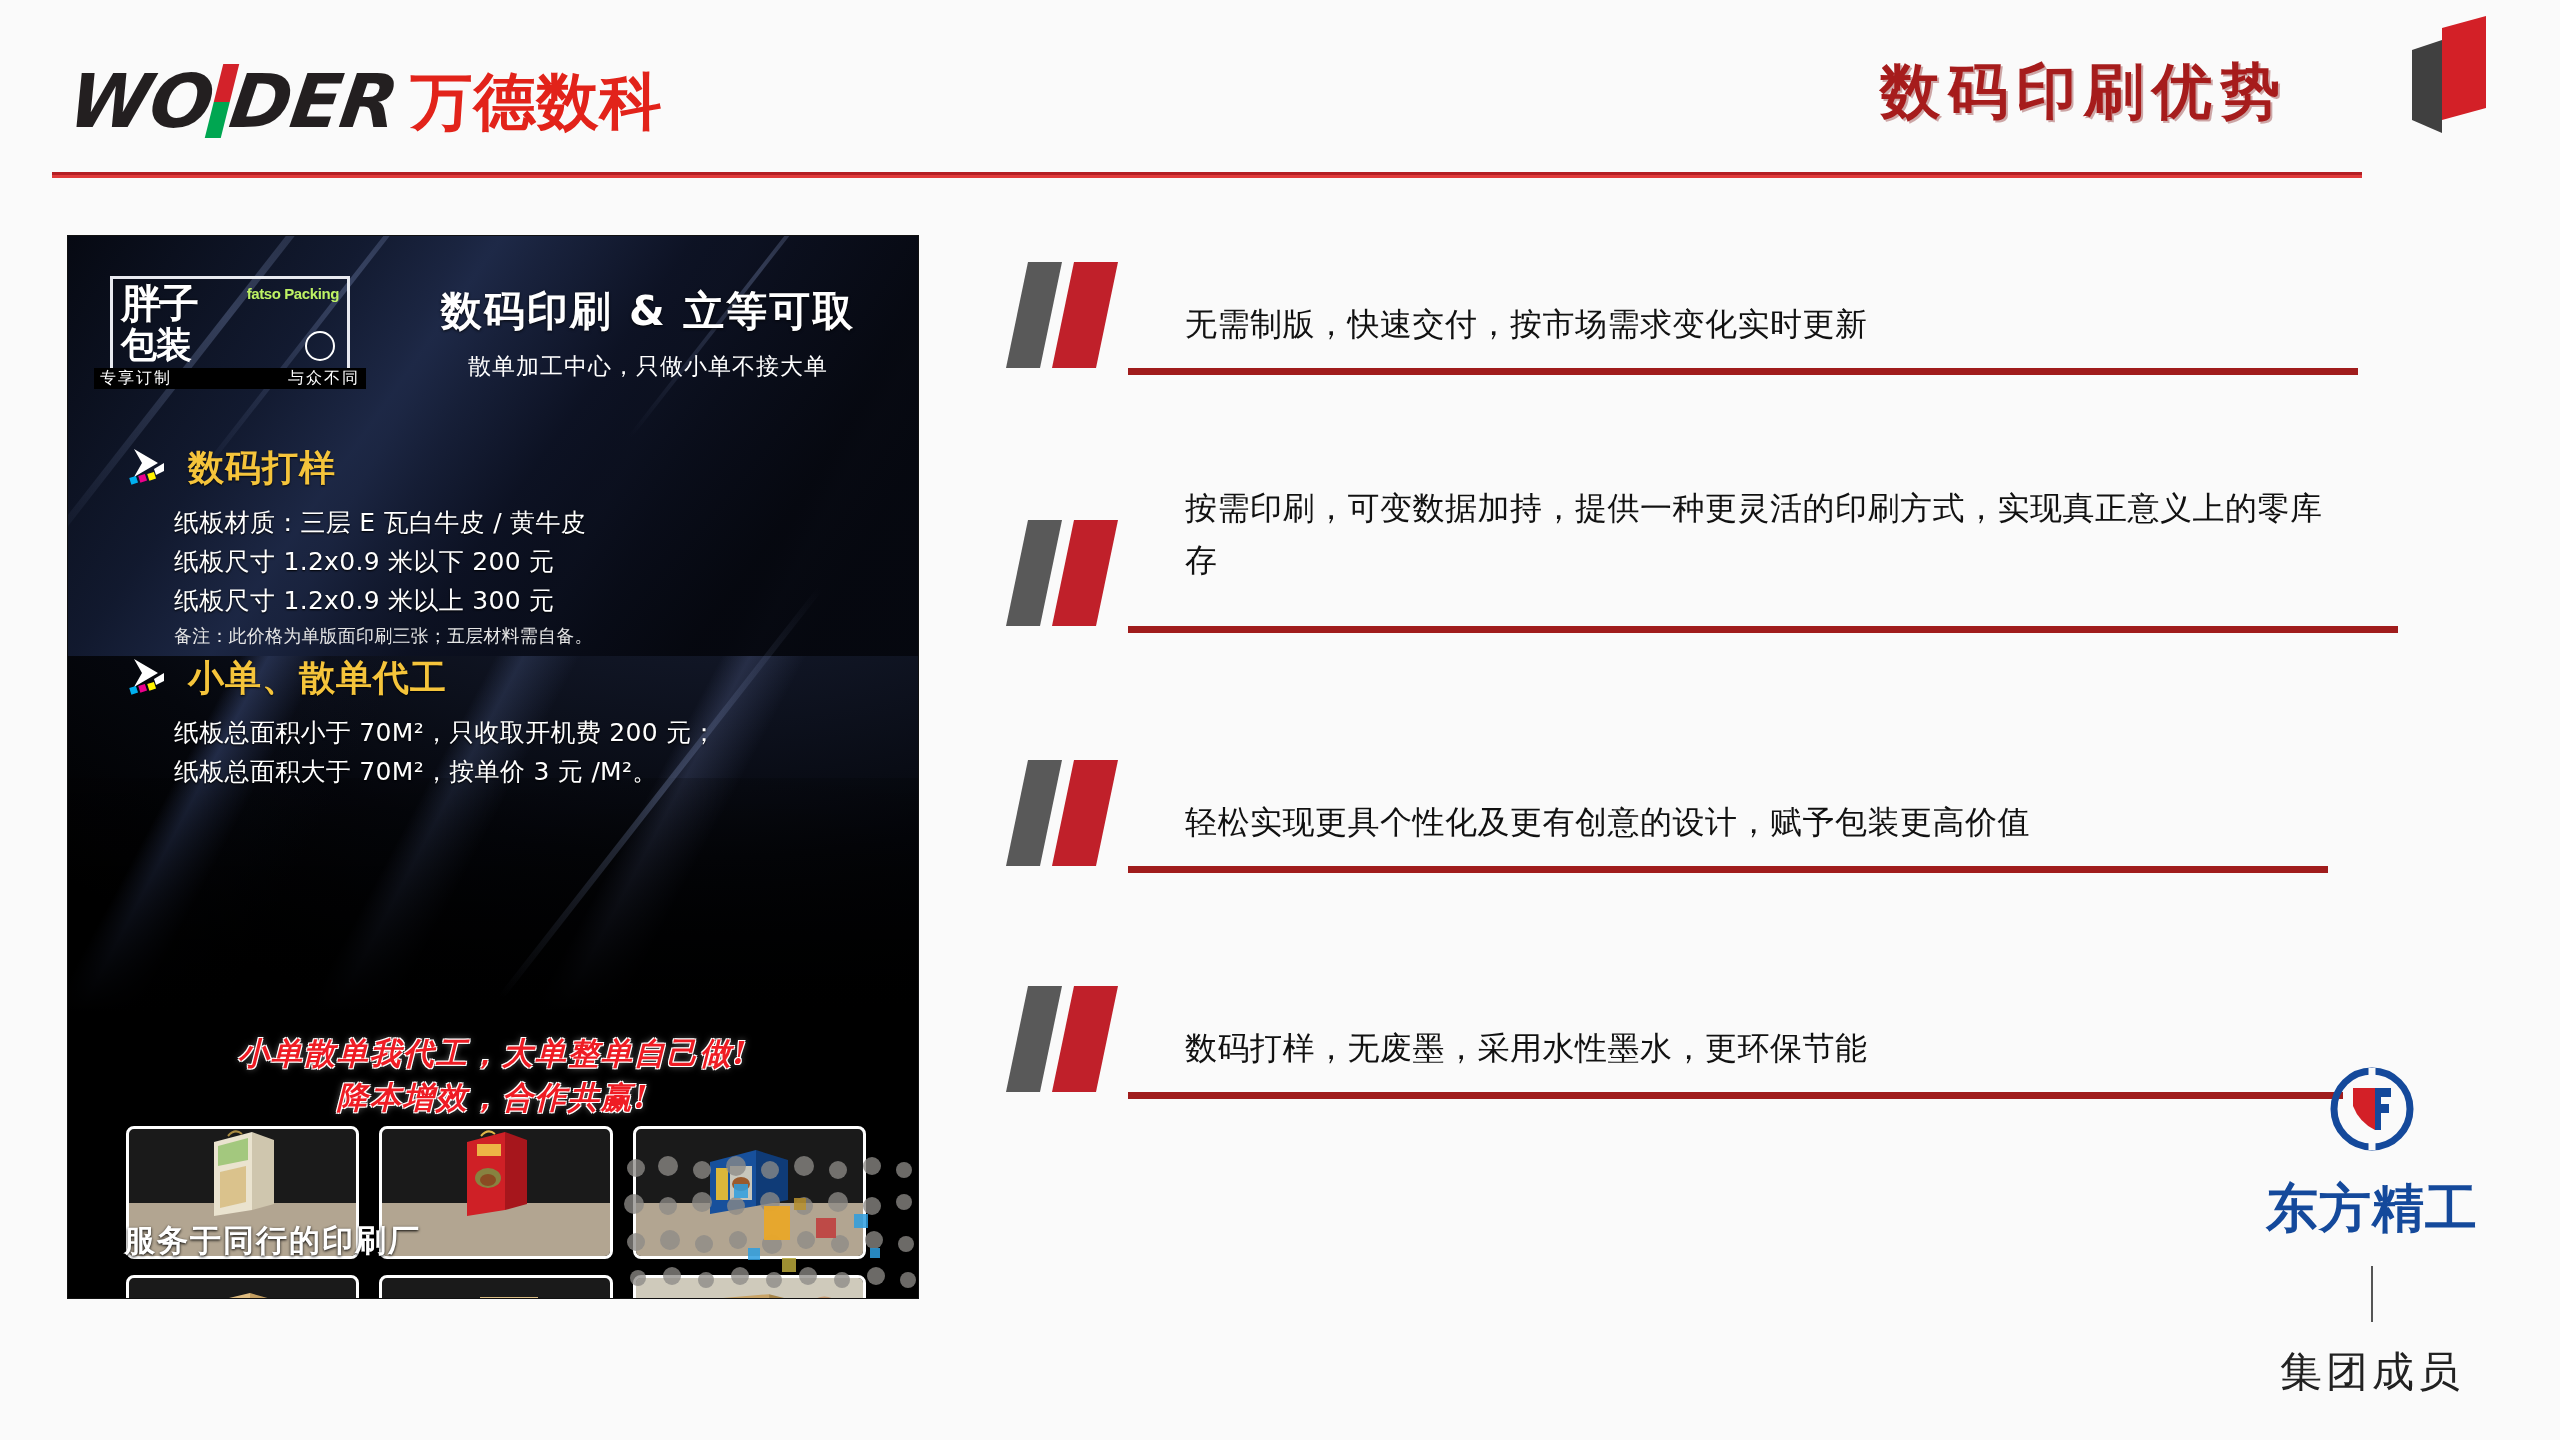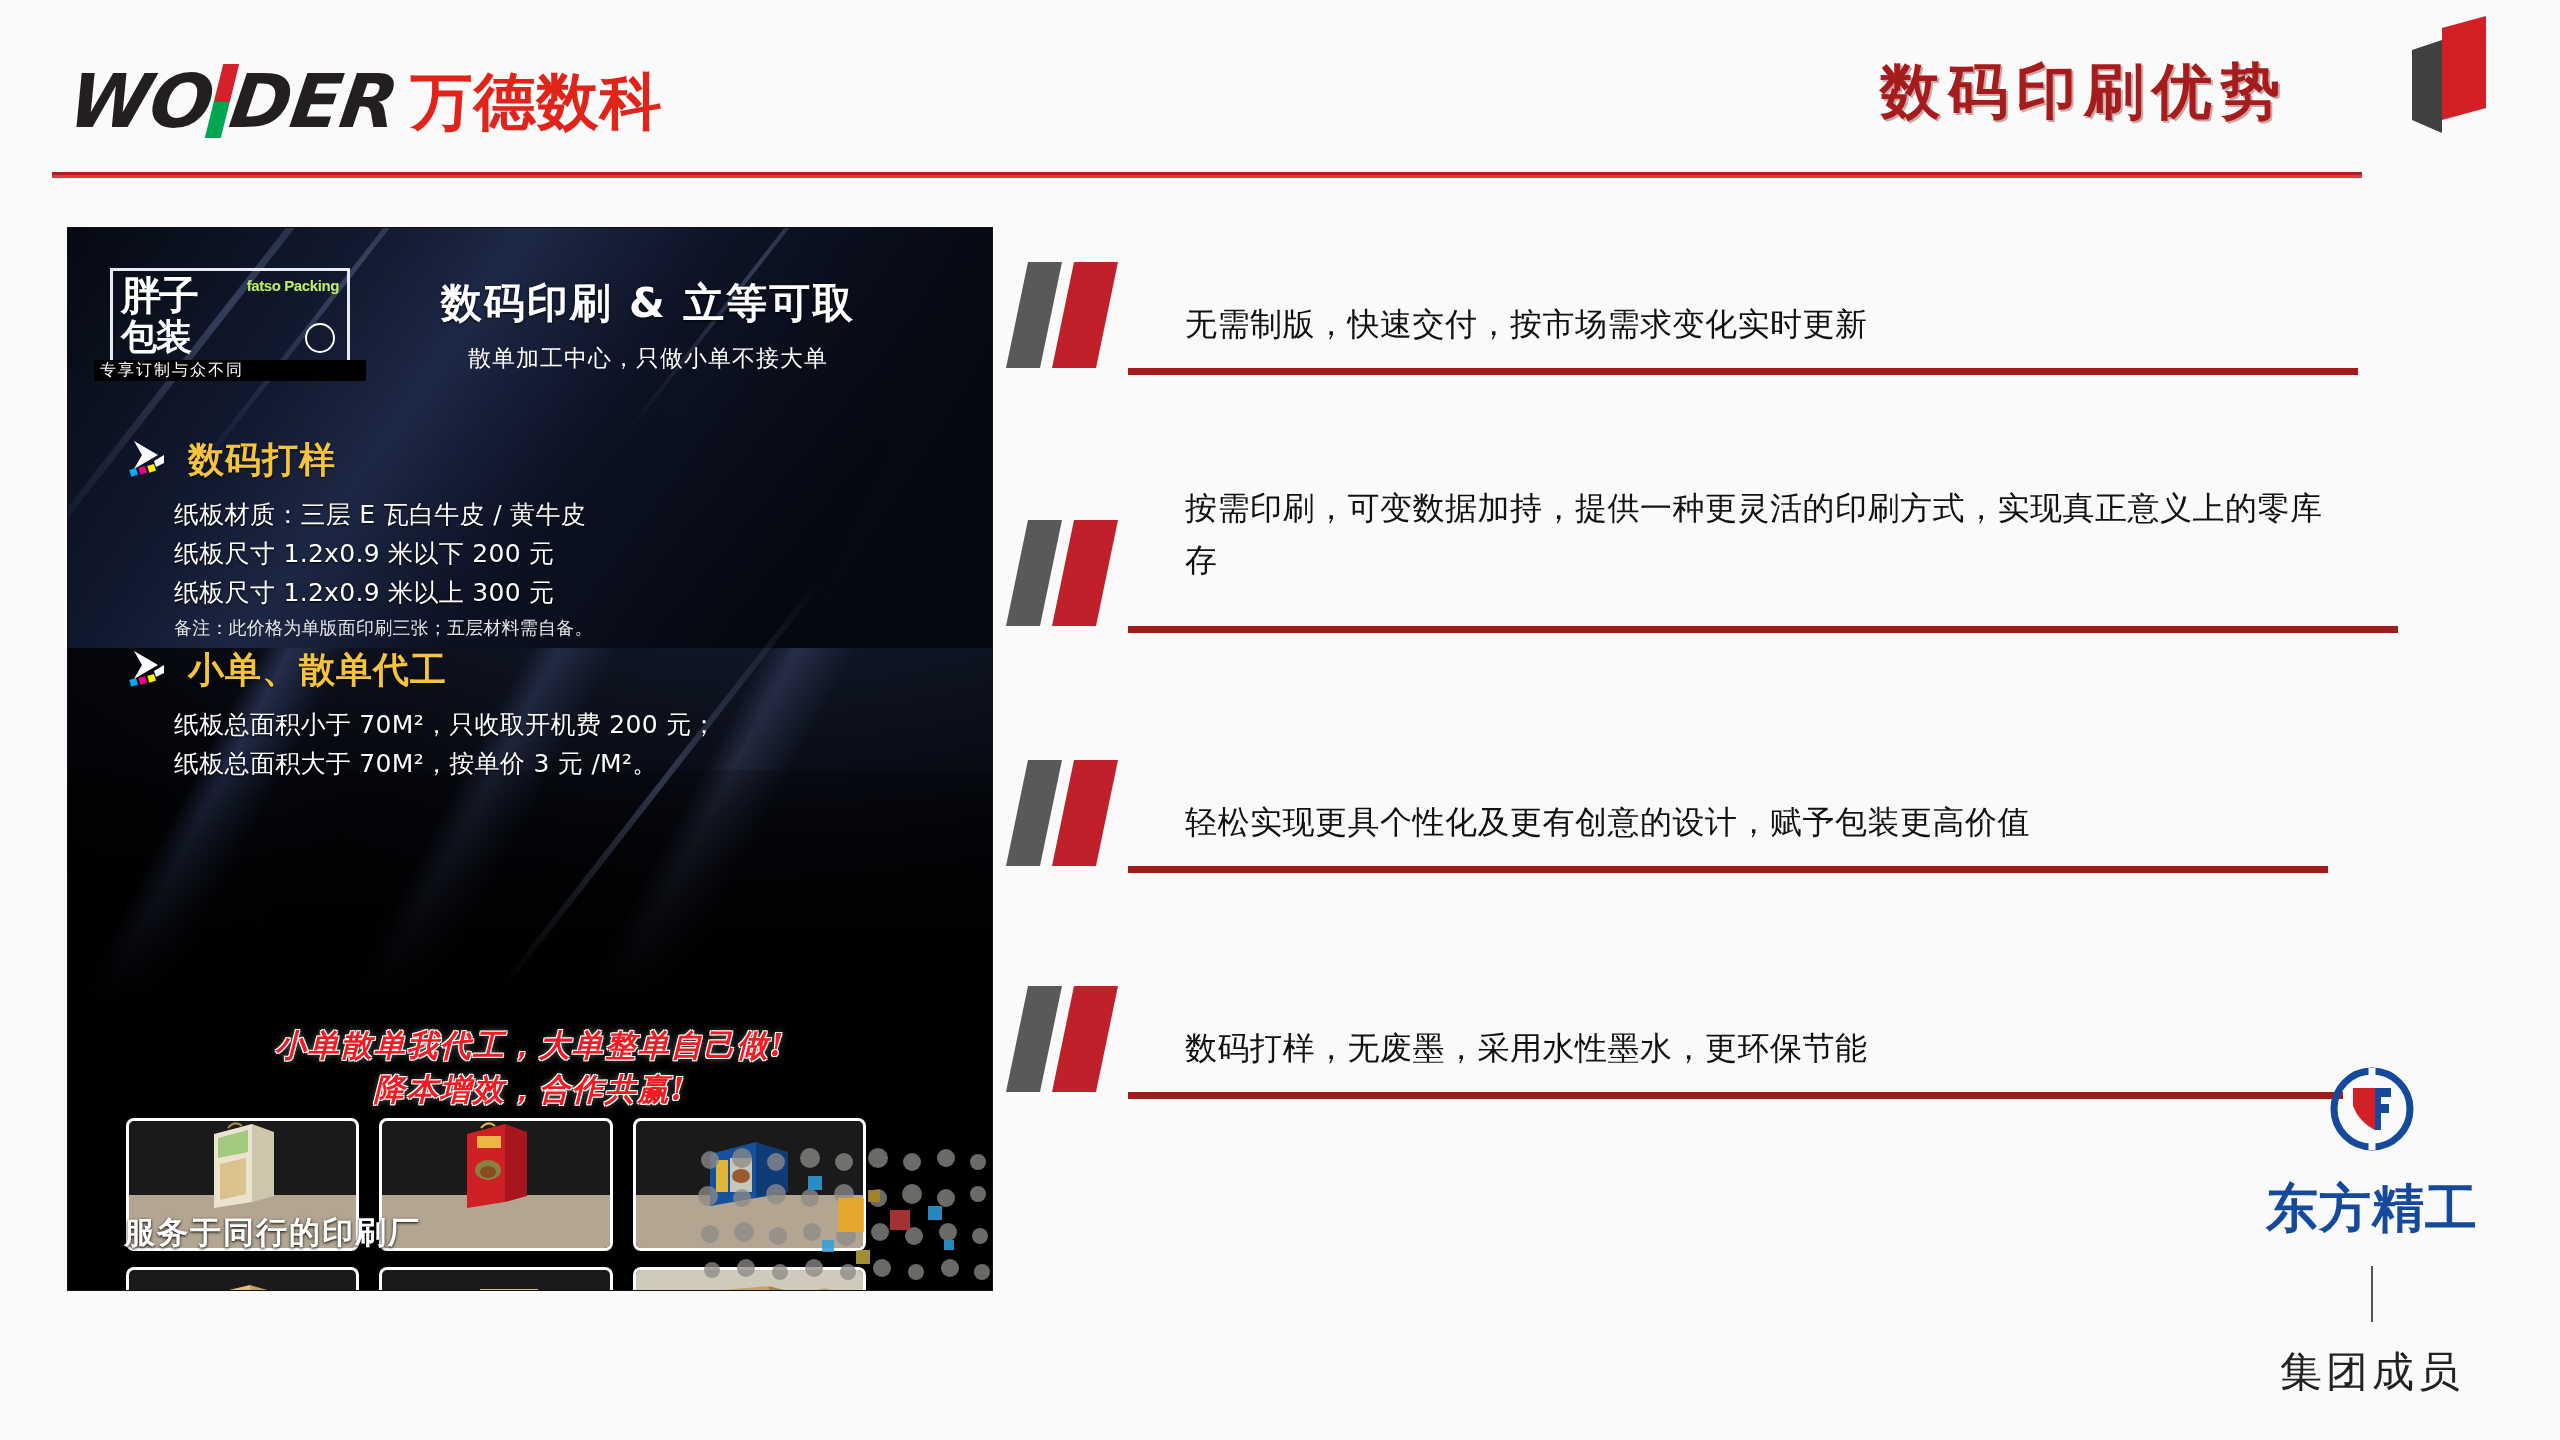--- a/index.html
+++ b/index.html
@@ -44,21 +44,21 @@
     font-family:"DejaVu Sans","Liberation Sans",sans-serif;
   }
   .corner-mark{position:absolute;right:58px;top:8px;width:120px;height:140px;}
   .header-rule{
     position:absolute;left:52px;top:172px;width:2310px;height:6px;
     background:linear-gradient(to bottom,#b41e23 0%,#b41e23 55%,#e03a3a 55%,#e03a3a 100%);
   }
 
   
   .poster{
-    position:absolute;left:68px;top:228px;width:924px;height:1062px;
+    position:absolute;left:68px;top:236px;width:850px;height:1062px;
     background:#000;overflow:hidden;
     box-shadow:0 0 0 1px #111;
   }
   .poster-bg{
     position:absolute;inset:0;
     background:
       linear-gradient(118deg,rgba(40,52,86,.0) 0%,rgba(40,52,86,.0) 28%,rgba(58,74,120,.55) 30%,rgba(24,30,52,.1) 34%,rgba(0,0,0,0) 40%),
       linear-gradient(118deg,rgba(0,0,0,0) 46%,rgba(70,86,130,.35) 48%,rgba(0,0,0,0) 52%),
       linear-gradient(118deg,rgba(0,0,0,0) 62%,rgba(96,110,160,.28) 64%,rgba(0,0,0,0) 68%),
       radial-gradient(ellipse 120% 70% at 75% 6%,#2a3355 0%,#141a2c 40%,#05070d 75%,#000 100%);
@@ -96,21 +96,21 @@
     position:absolute;left:8px;top:42px;color:#fff;font-weight:bold;
     font-size:36px;letter-spacing:-1px;
     font-family:"DejaVu Sans","Liberation Sans",sans-serif;
   }
   .fatso-badge{
     position:absolute;right:12px;top:52px;width:26px;height:26px;
     border:2px solid #fff;border-radius:50%;
   }
   .fatso-sub{
     position:absolute;left:26px;top:132px;width:272px;
-    display:flex;justify-content:flex-start;
+    display:flex;justify-content:space-between;
     color:#fff;font-size:16px;letter-spacing:2px;
     background:#000;padding:0 6px;box-sizing:border-box;
   }
 
   .poster-head{
     position:absolute;left:330px;top:48px;width:500px;text-align:center;
   }
   .ph-1{
     color:#fff;font-size:41px;font-weight:bold;letter-spacing:2px;
     font-family:"DejaVu Sans","Liberation Sans",sans-serif;

